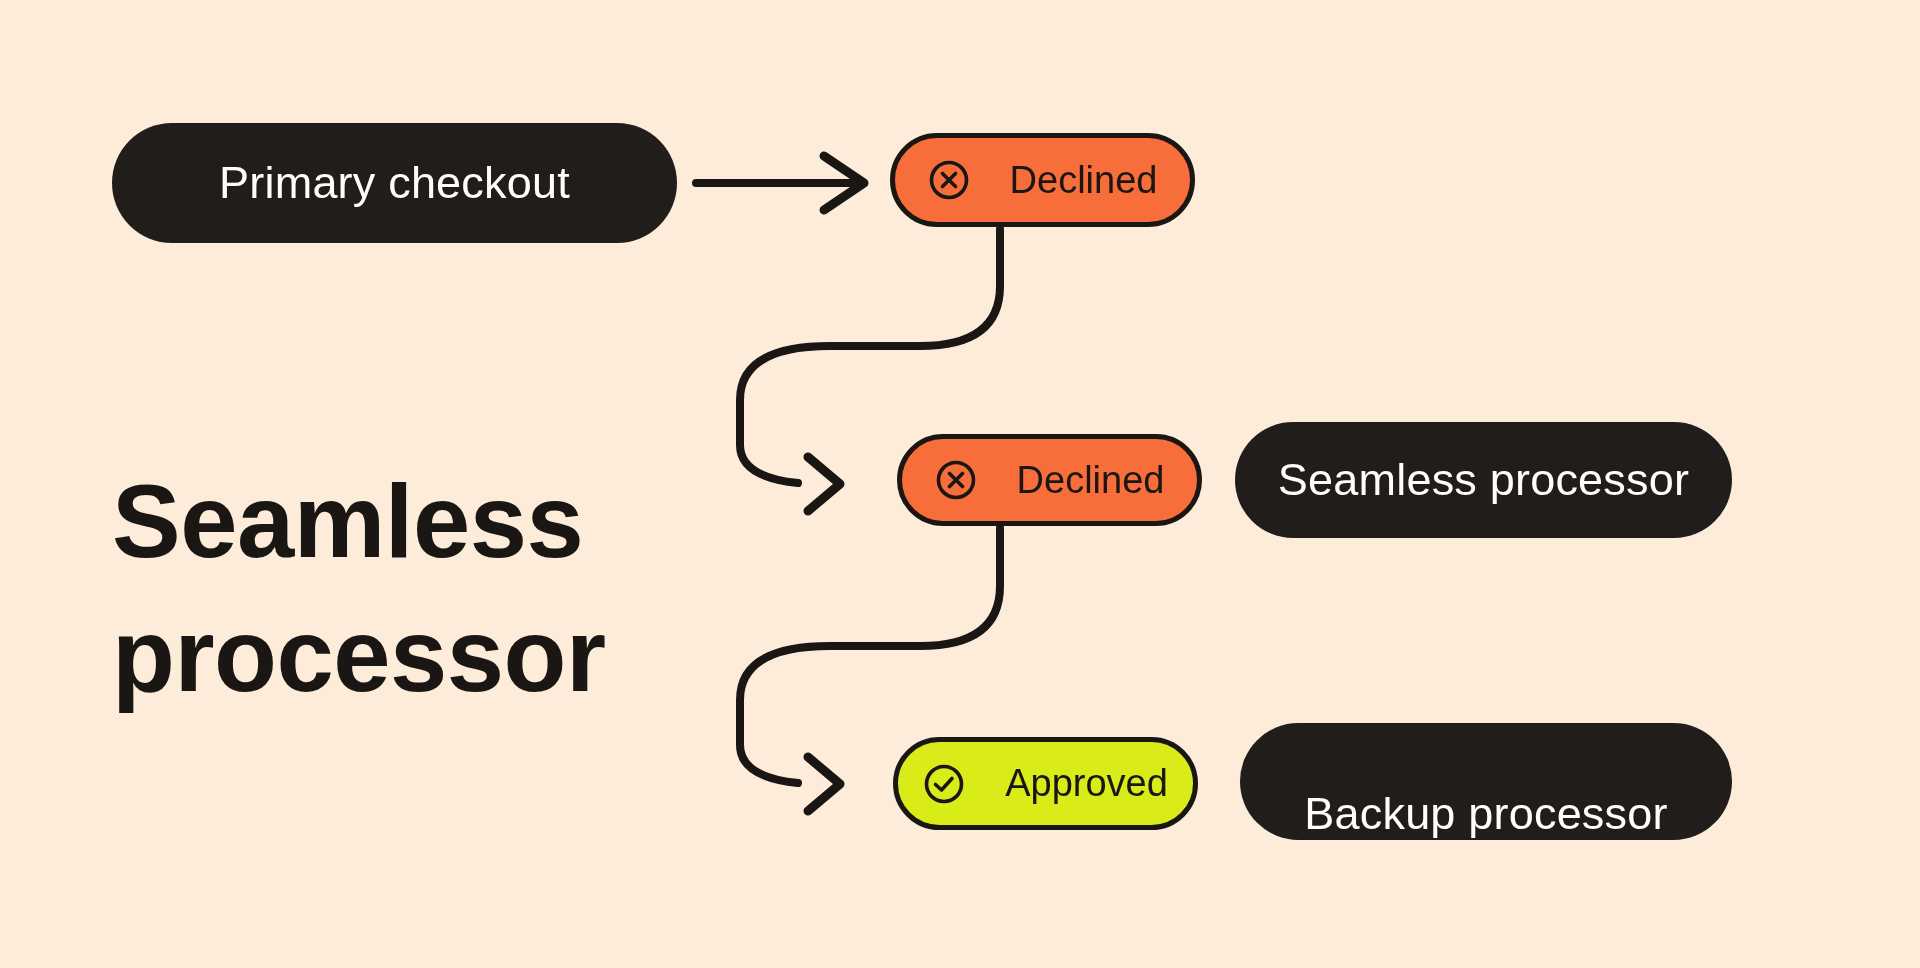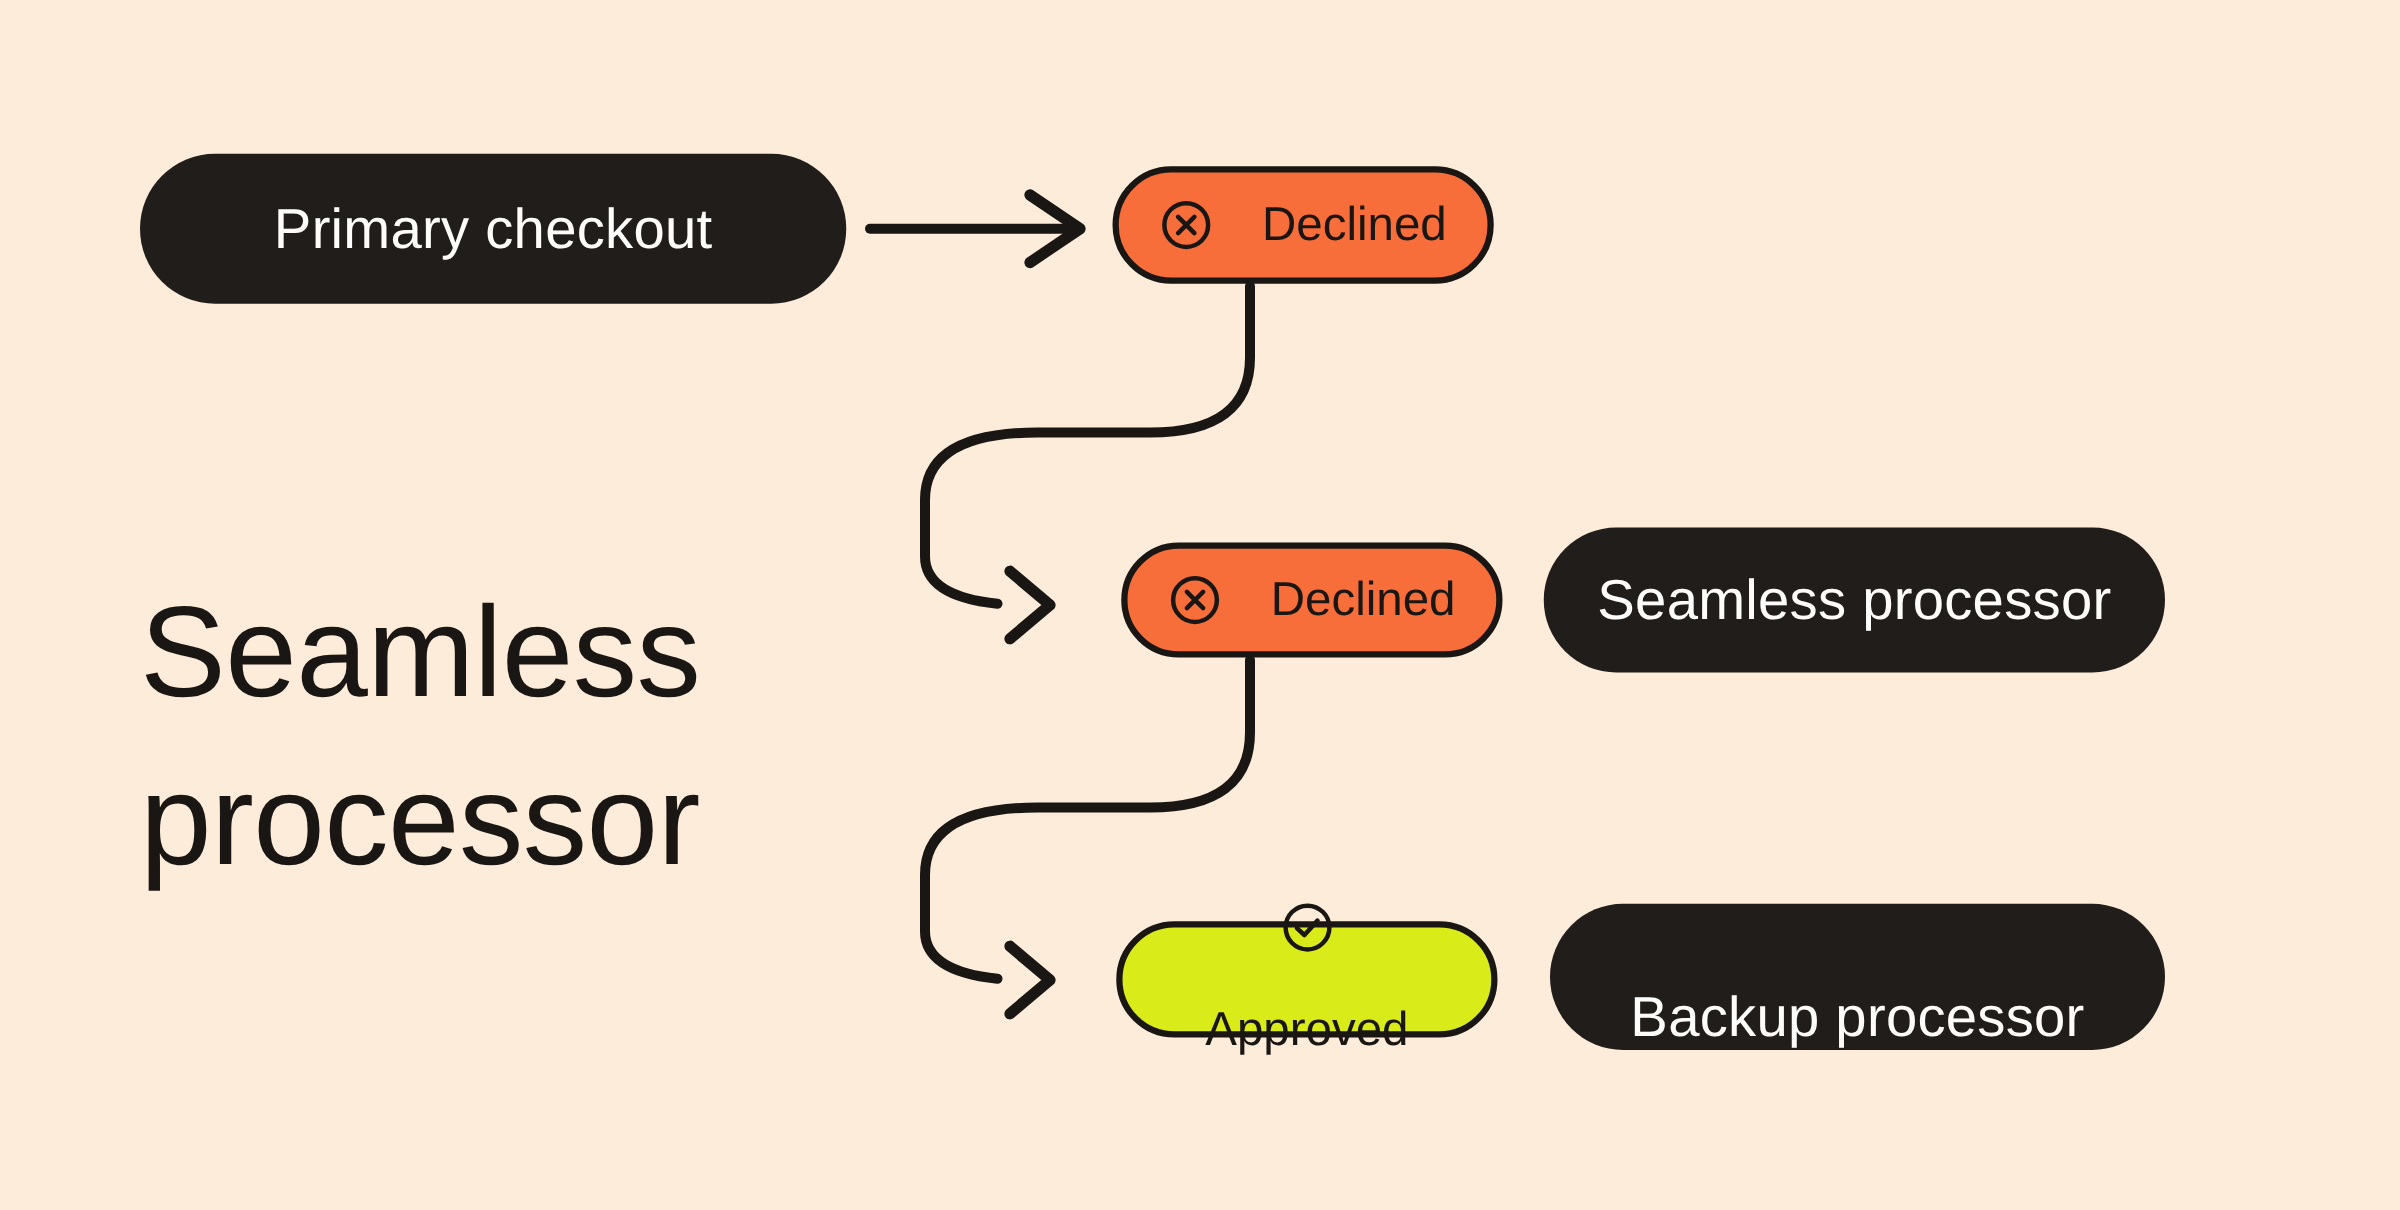--- a/index.html
+++ b/index.html
@@ -17,21 +17,21 @@
   }
 
   
   .headline {
     position: absolute;
     left: 112px;
     top: 455px;
     margin: 0;
     font-size: 103px;
     line-height: 134px;
-    font-weight: 400;
+    font-weight: 700;
     letter-spacing: -0.5px;
     color: var(--ink, #191613);
   }
   .headline span { display: block; }
 
   
   .connectors {
     position: absolute;
     inset: 0;
     pointer-events: none;
@@ -67,21 +67,21 @@
     font-weight: 500;
     gap: 40px;
   }
   .pill-status .status-icon {
     width: 42px;
     height: 42px;
     flex: 0 0 auto;
     display: block;
   }
   .pill-declined { background: var(--declined, #F76E3B); }
-  .pill-approved { background: var(--approved, #D9EC1A); flex-direction: column; }
+  .pill-approved { background: var(--approved, #D9EC1A); }
 
   #primary-pill   { left: 112px;  top: 123px; width: 565px; height: 120px; }
   #status1-pill   { left: 890px;  top: 133px; width: 305px; height: 94px;  }
   #status2-pill   { left: 897px;  top: 434px; width: 305px; height: 92px;  }
   #secondary-pill { left: 1235px; top: 422px; width: 497px; height: 116px; }
   #status3-pill   { left: 893px;  top: 737px; width: 305px; height: 93px;  }
   #backup-pill    { left: 1240px; top: 723px; width: 492px; height: 117px; align-items: flex-end; }
 </style>
 </head>
 <body>

